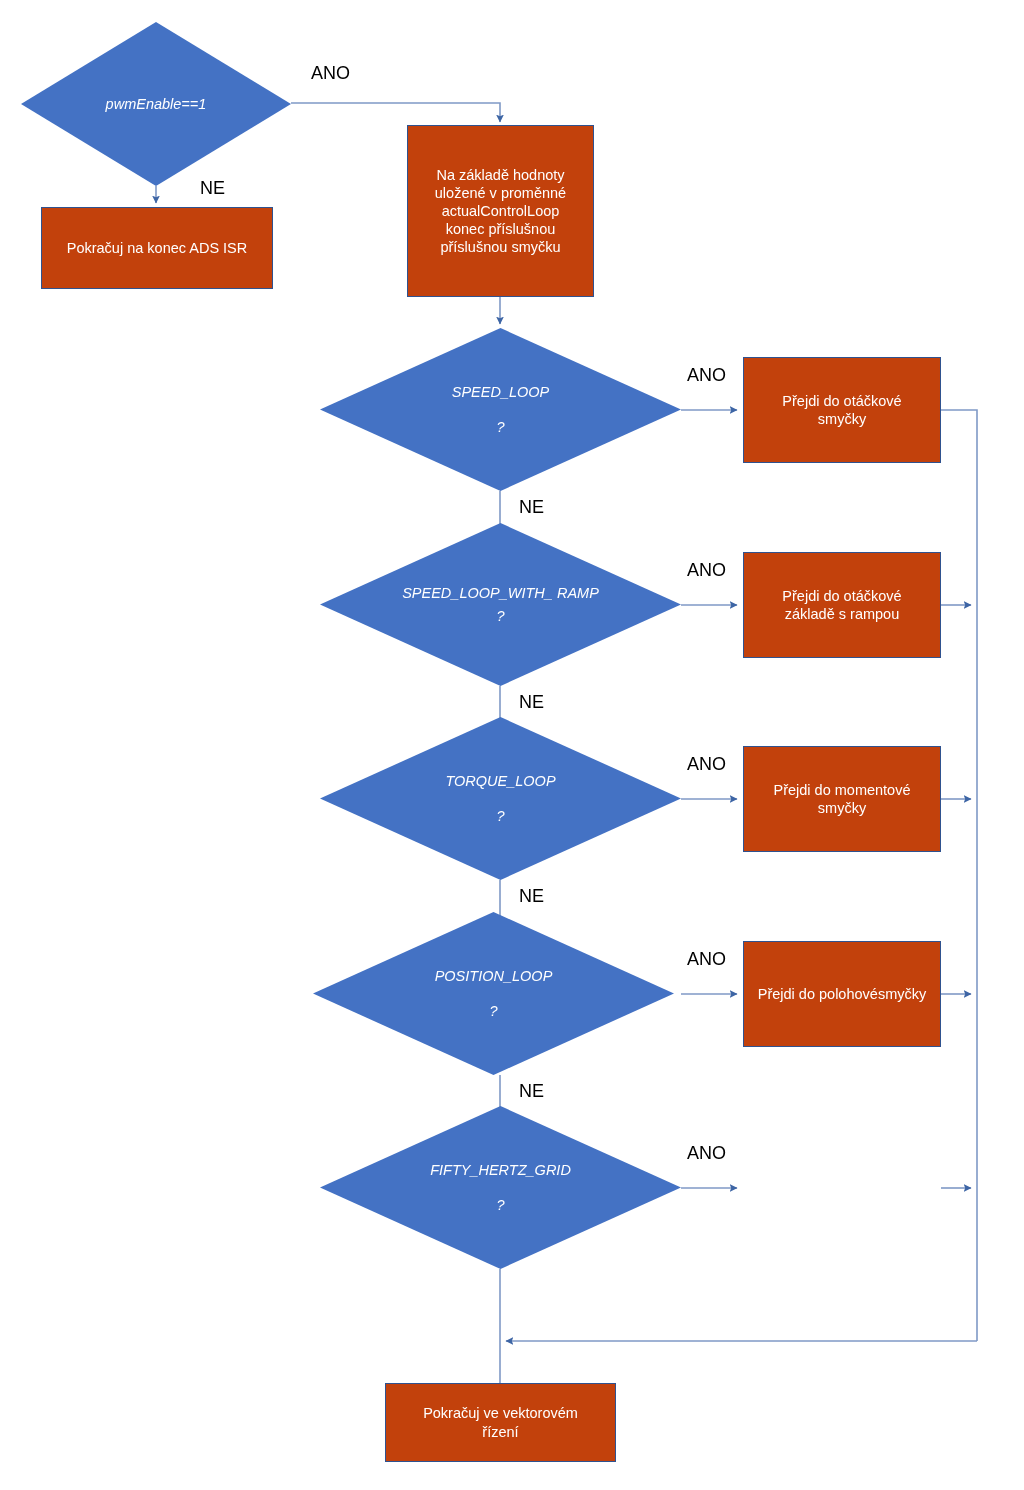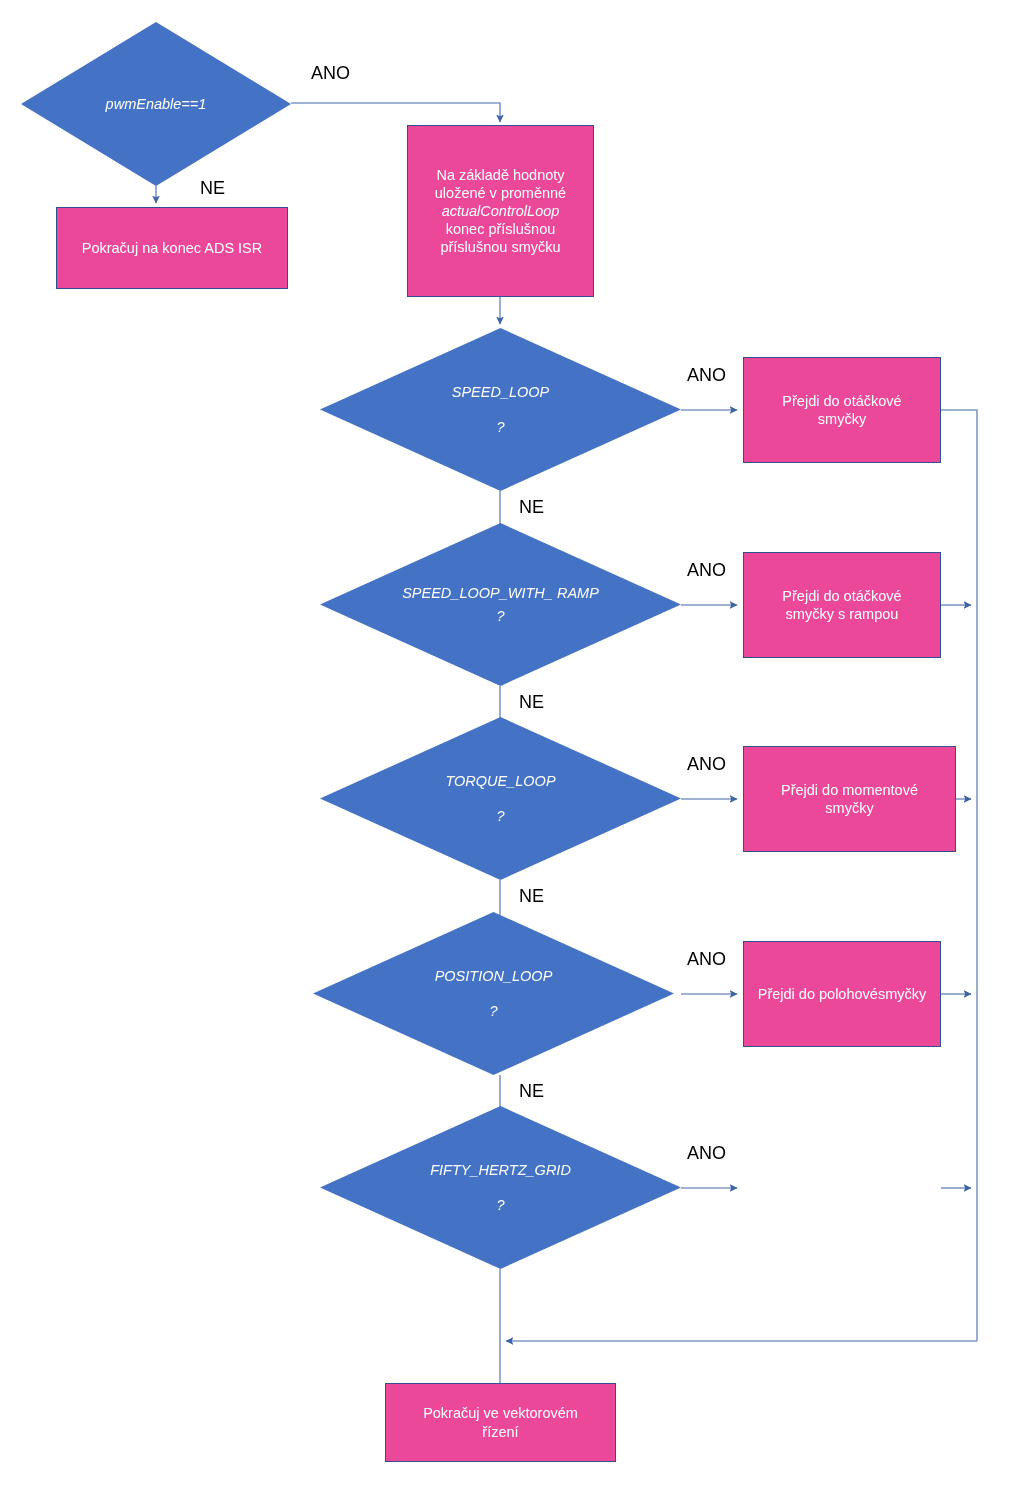--- a/index.html
+++ b/index.html
@@ -29,21 +29,21 @@
     position: absolute;
     box-sizing: border-box;
     display: flex;
     align-items: center;
     justify-content: center;
     text-align: center;
     color: #ffffff;
     line-height: 1.25;
   }
   .box {
-    background: #ec4899;
+    background: #c2410c;
     border: 1px solid #2F528F;
     font-size: 14.5px;
     padding: 4px 8px;
   }
   .diamond {
     background: transparent;
     border: none;
   }
   .diamond .dshape {
     position: absolute;
@@ -64,21 +64,21 @@
   .diamond .dlabel .q {
     display: block;
     margin-top: 16px;
   }
   .edge-label {
     position: absolute;
     color: #000000;
     font-size: 18px;
     white-space: nowrap;
   }
-  .ital { font-style: italic; }
+  .ital { }
   .procbox { font-size: 14.5px; }
 </style>
 </head>
 <body>
 
 <div id="canvas">
 
   <svg class="wires" viewBox="0 0 1024 1490" xmlns="http://www.w3.org/2000/svg">
     <defs>
       <marker id="ah" markerWidth="9" markerHeight="9" refX="7.4" refY="4.5" orient="auto" markerUnits="userSpaceOnUse">
@@ -118,21 +118,21 @@
 
       <path d="M977,1341 L506,1341" marker-end="url(#ah)"></path>
     </g>
   </svg>
 
   <div class="node diamond" style="left:21px; top:22px; width:270px; height:164px;">
     <div class="dshape"></div>
     <div class="dlabel">pwmEnable==1</div>
   </div>
 
-  <div class="node box procbox" style="left:41px; top:207px; width:232px; height:82px;margin-left:15px;">
+  <div class="node box procbox" style="left:41px; top:207px; width:232px; height:82px;">
     <span>Pokračuj na konec ADS ISR</span>
   </div>
 
   <div class="node box procbox" style="left:407px; top:125px; width:187px; height:172px; flex-direction:column;">
     <span>Na základě hodnoty</span>
     <span>uložené v proměnné</span>
     <span class="ital">actualControlLoop</span>
     <span>konec příslušnou</span>
     <span>příslušnou smyčku</span>
   </div>
@@ -154,32 +154,32 @@
     <div class="dshape"></div>
     <div class="dlabel">
       <span>SPEED_LOOP_WITH_</span>
       <span>RAMP</span>
       <span class="q" style="margin-top:4px;">?</span>
     </div>
   </div>
 
   <div class="node box procbox" style="left:743px; top:552px; width:198px; height:106px; flex-direction:column;">
     <span>Přejdi do otáčkové</span>
-    <span>smyčky s rampou</span>
+    <span>základě s rampou</span>
   </div>
 
   <div class="node diamond" style="left:320px; top:717px; width:361px; height:163px;">
     <div class="dshape"></div>
     <div class="dlabel">
       <span>TORQUE_LOOP</span>
       <span class="q">?</span>
     </div>
   </div>
 
-  <div class="node box procbox" style="left:743px; top:746px; width:213px; height:106px; flex-direction:column;">
+  <div class="node box procbox" style="left:743px; top:746px; width:198px; height:106px; flex-direction:column;">
     <span>Přejdi do momentové</span>
     <span>smyčky</span>
   </div>
 
   <div class="node diamond" style="left:313px; top:912px; width:361px; height:163px;">
     <div class="dshape"></div>
     <div class="dlabel">
       <span>POSITION_LOOP</span>
       <span class="q">?</span>
     </div>

